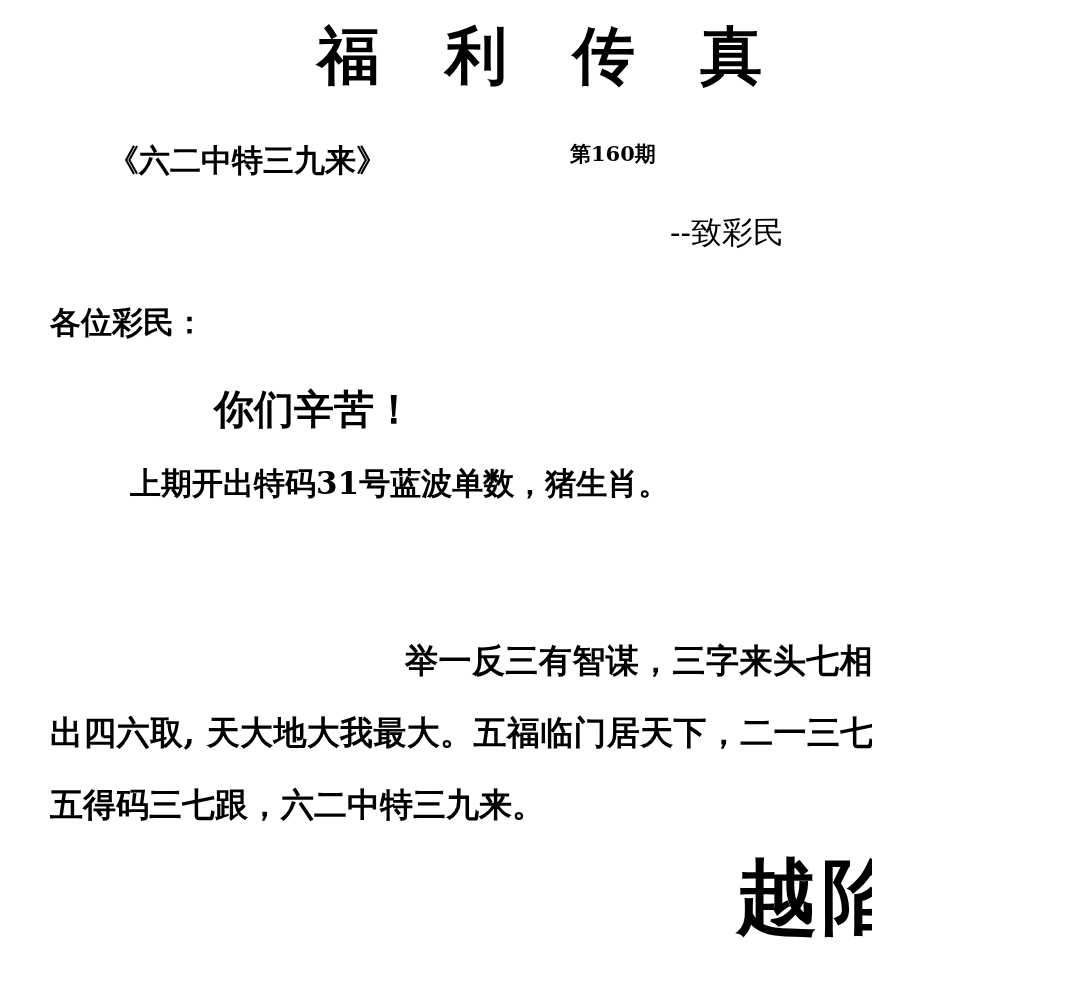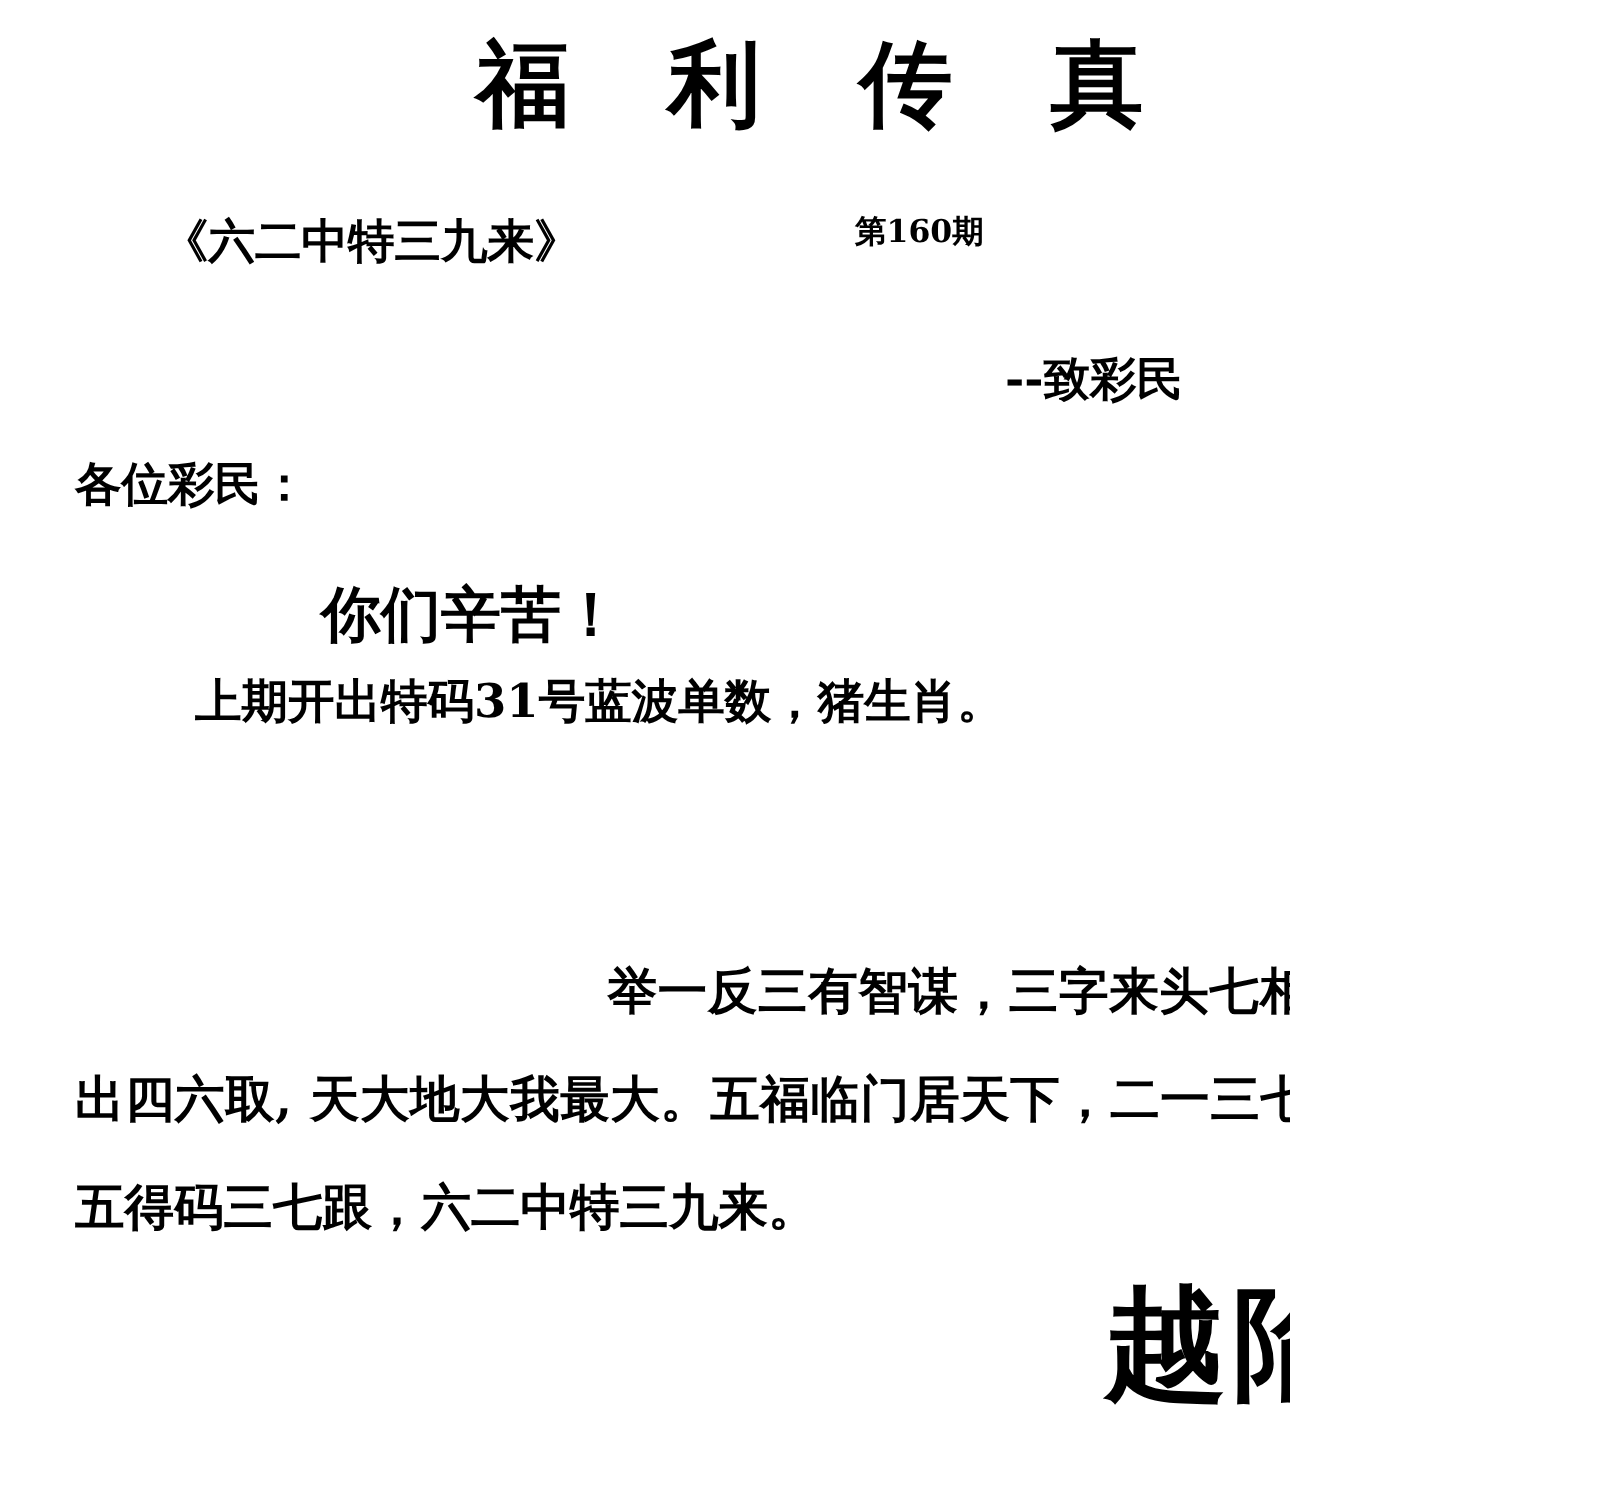--- a/index.html
+++ b/index.html
@@ -10,20 +10,21 @@
   body {
     font-family: "DejaVu Serif", "Liberation Serif", serif;
     color: #000000;
   }
   #page {
     position: relative;
     width: 860px;
     height: 1008px;
     background: #ffffff;
     overflow: hidden;
+    padding-left: 12px;
   }
 
   
   .doc-title {
     position: absolute;
     left: 0;
     top: 22px;
     width: 1080px;
     text-align: center;
     font-family: "DejaVu Sans", "Liberation Sans", sans-serif;
@@ -56,23 +57,23 @@
     left: 570px;
     top: 0;
     font-size: 21px;
     font-weight: 600;
     white-space: nowrap;
   }
 
   .addressee-line {
     position: absolute;
     left: 670px;
-    top: 232px;
+    top: 212px;
     font-size: 31px;
-    font-weight: 700;
+    font-weight: 400;
     white-space: nowrap;
   }
 
   .salutation {
     position: absolute;
     left: 50px;
     top: 302px;
     font-size: 31px;
     font-weight: 600;
     white-space: nowrap;
@@ -84,21 +85,21 @@
     left: 214px;
     top: 382px;
     font-size: 40px;
     font-weight: 600;
     white-space: nowrap;
   }
 
   .result-line {
     position: absolute;
     left: 130px;
-    top: 447px;
+    top: 463px;
     font-size: 31px;
     font-weight: 600;
     white-space: nowrap;
   }
 
   
   .verse {
     position: absolute;
     left: 50px;
     top: 625px;

